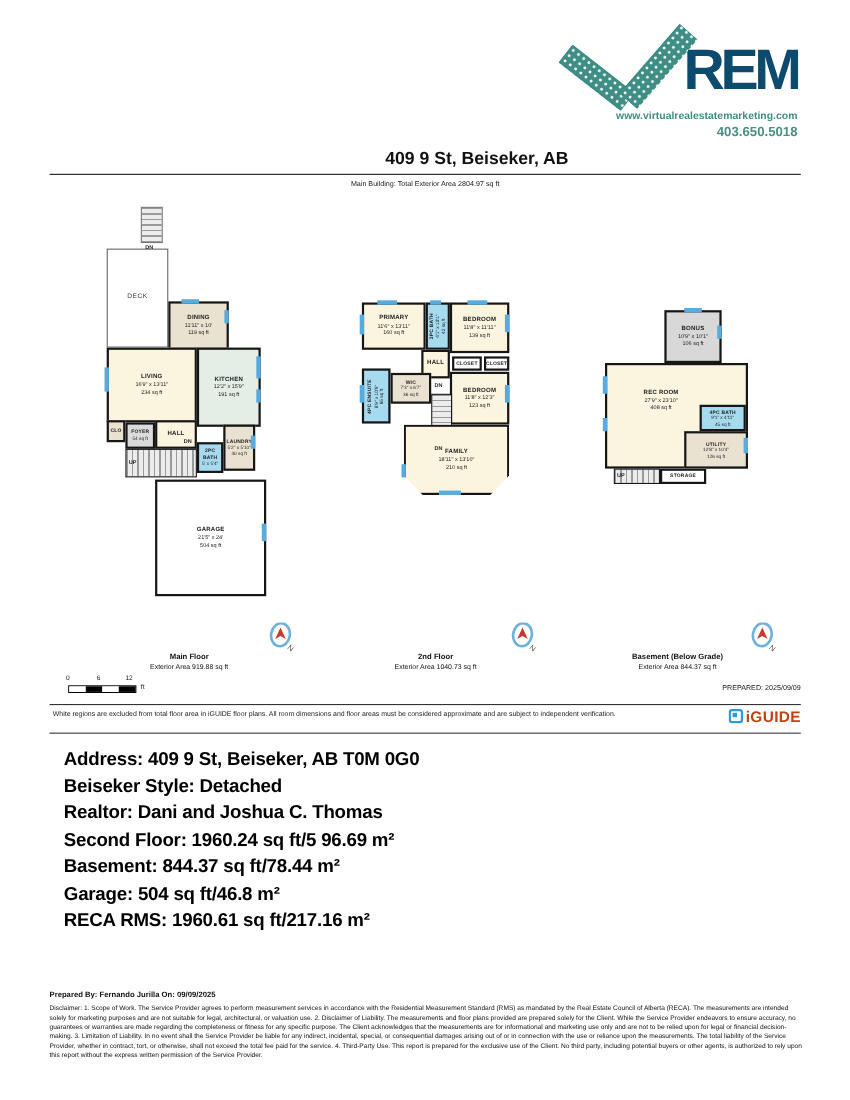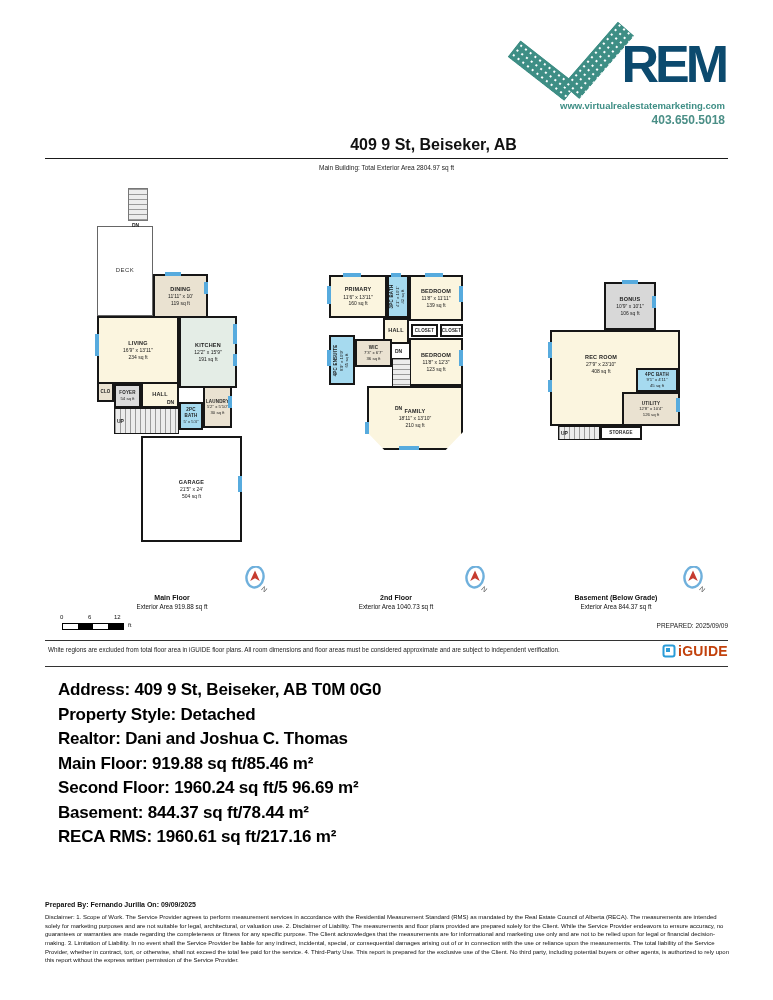--- a/index.html
+++ b/index.html
@@ -355,24 +355,24 @@
     <svg width="14" height="14" viewBox="0 0 14 14">
         <rect x="1.5" y="1.5" width="11" height="11" rx="2" fill="none" stroke="#2B9CD8" stroke-width="2"></rect>
         <rect x="4" y="4" width="4" height="4" fill="#2B9CD8"></rect>
       </svg>
     <span class="ig-text">iGUIDE</span>
   </div>
   <div class="hr hr-strip-bottom"></div>
 
   <div class="details">
     <div class="dline">Address: 409 9 St, Beiseker, AB T0M 0G0</div>
-    <div class="dline">Property Style: Detached</div>
+    <div class="dline">Beiseker Style: Detached</div>
     <div class="dline">Realtor: Dani and Joshua C. Thomas</div>
-    <div class="dline">Main Floor: 919.88 sq ft/85.46 m²</div>
     <div class="dline">Second Floor: 1960.24 sq ft/5 96.69 m²</div>
     <div class="dline">Basement: 844.37 sq ft/78.44 m²</div>
+    <div class="dline">Garage: 504 sq ft/46.8 m²</div>
     <div class="dline">RECA RMS: 1960.61 sq ft/217.16 m²</div>
   </div>
 
   <div class="prepared-by">Prepared By: Fernando Jurilla On: 09/09/2025</div>
   <div class="foot-disc">Disclaimer: 1. Scope of Work. The Service Provider agrees to perform measurement services in accordance with the Residential Measurement Standard (RMS) as mandated by the Real Estate Council of Alberta (RECA). The measurements are intended solely for marketing purposes and are not suitable for legal, architectural, or valuation use. 2. Disclaimer of Liability. The measurements and floor plans provided are prepared solely for the Client. While the Service Provider endeavors to ensure accuracy, no guarantees or warranties are made regarding the completeness or fitness for any specific purpose. The Client acknowledges that the measurements are for informational and marketing use only and are not to be relied upon for legal or financial decision-making. 3. Limitation of Liability. In no event shall the Service Provider be liable for any indirect, incidental, special, or consequential damages arising out of or in connection with the use or reliance upon the measurements. The total liability of the Service Provider, whether in contract, tort, or otherwise, shall not exceed the total fee paid for the service. 4. Third-Party Use. This report is prepared for the exclusive use of the Client. No third party, including potential buyers or other agents, is authorized to rely upon this report without the express written permission of the Service Provider.</div>
 
 </div>
 
 </body></html>

